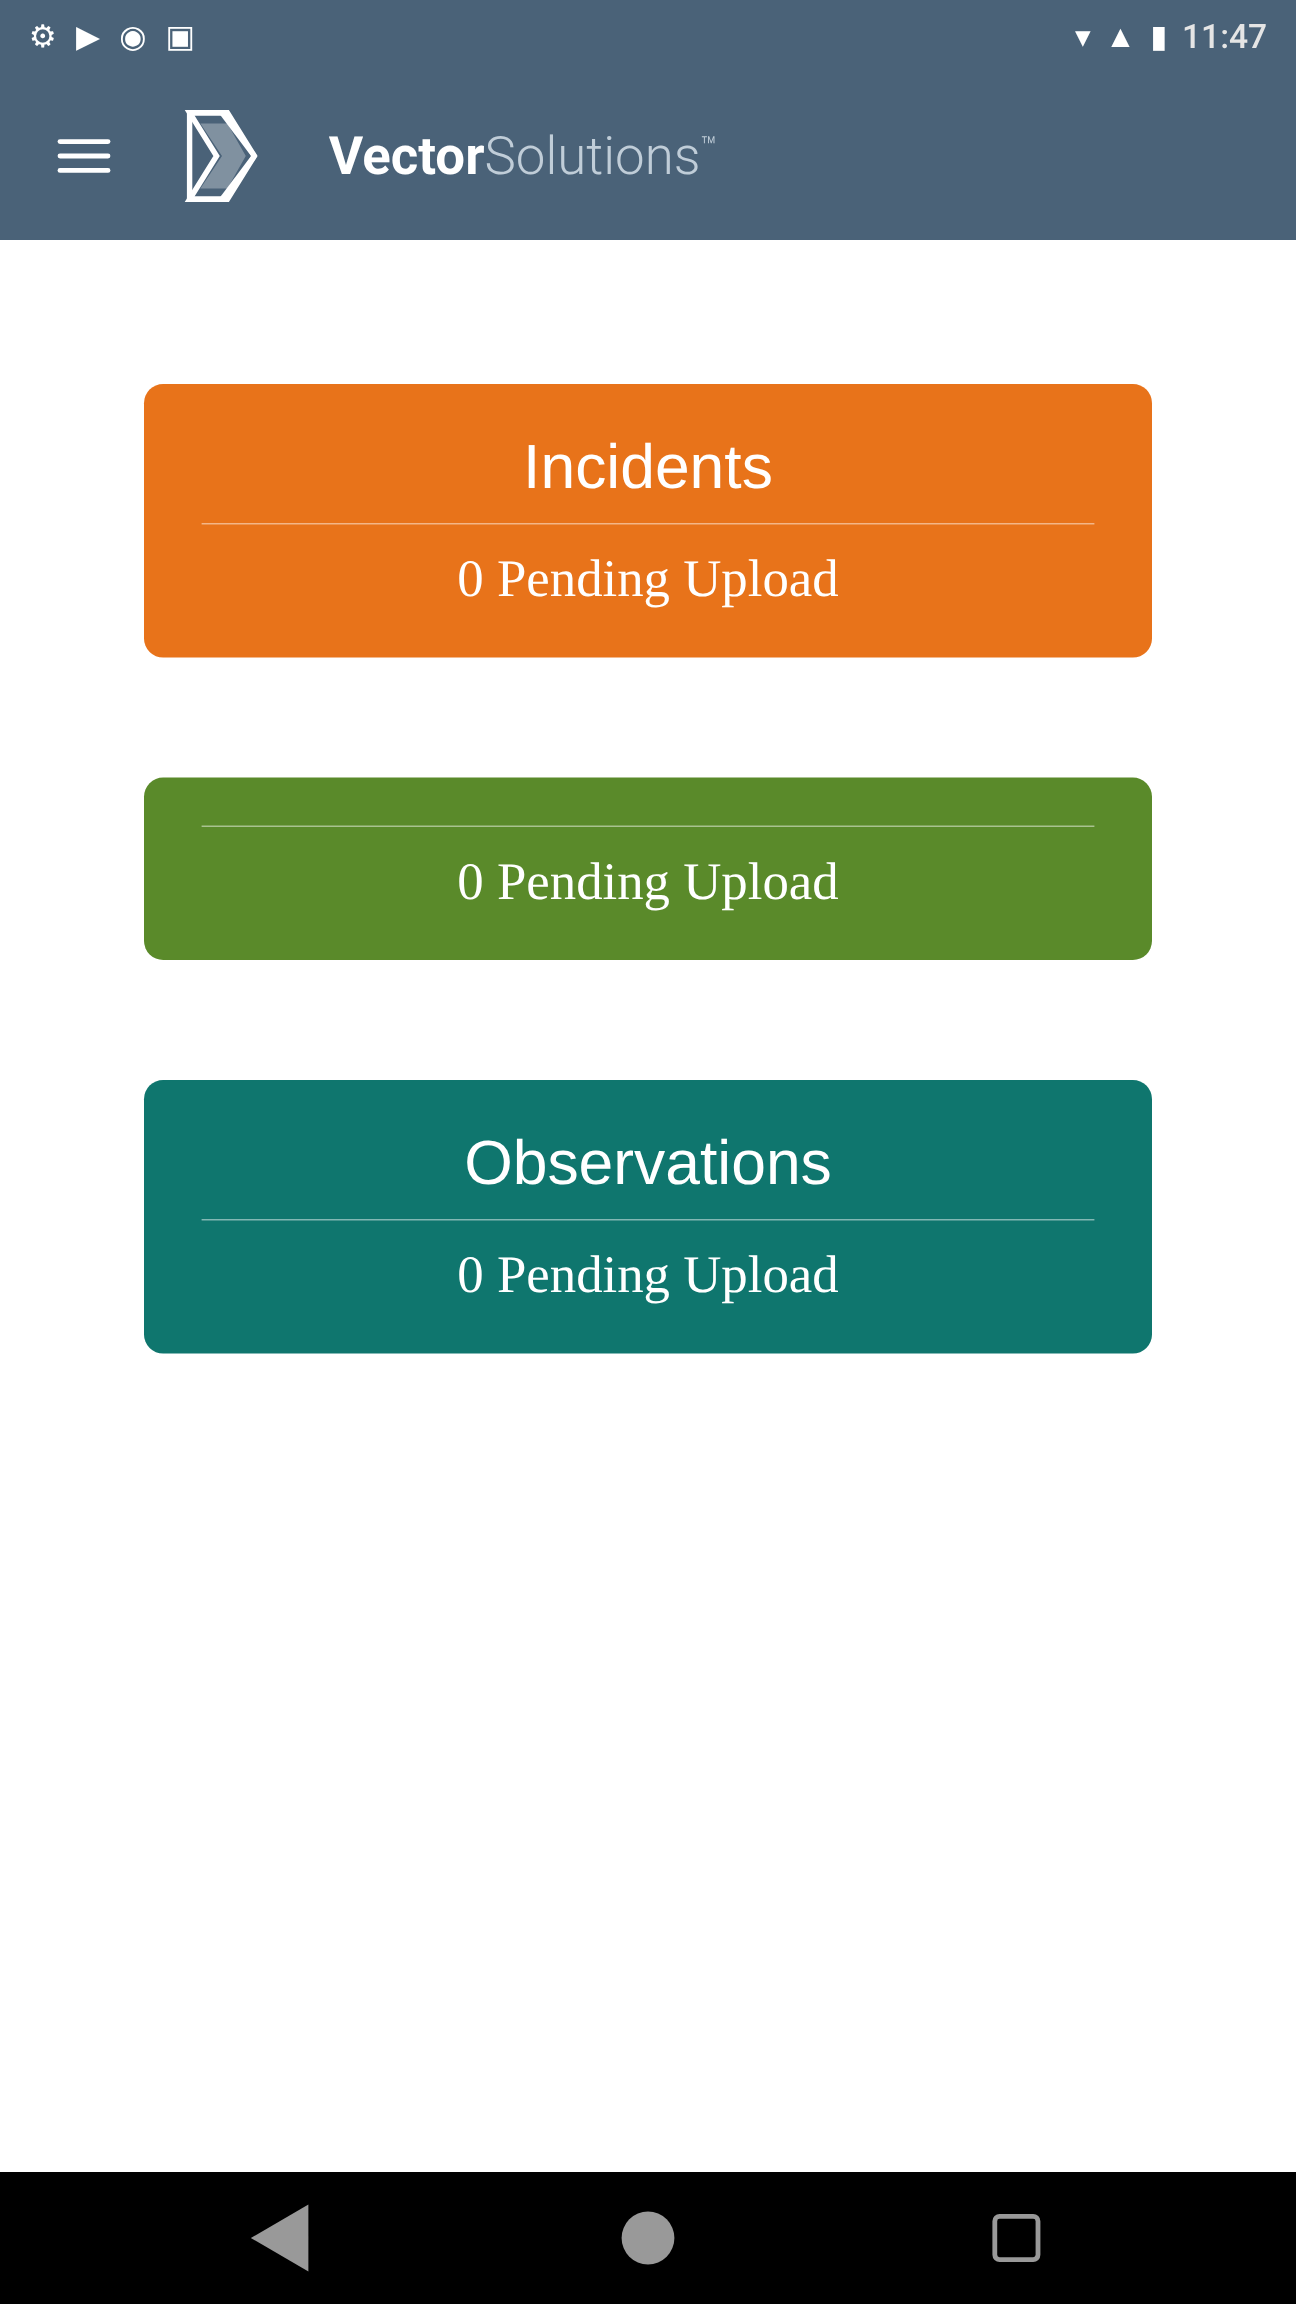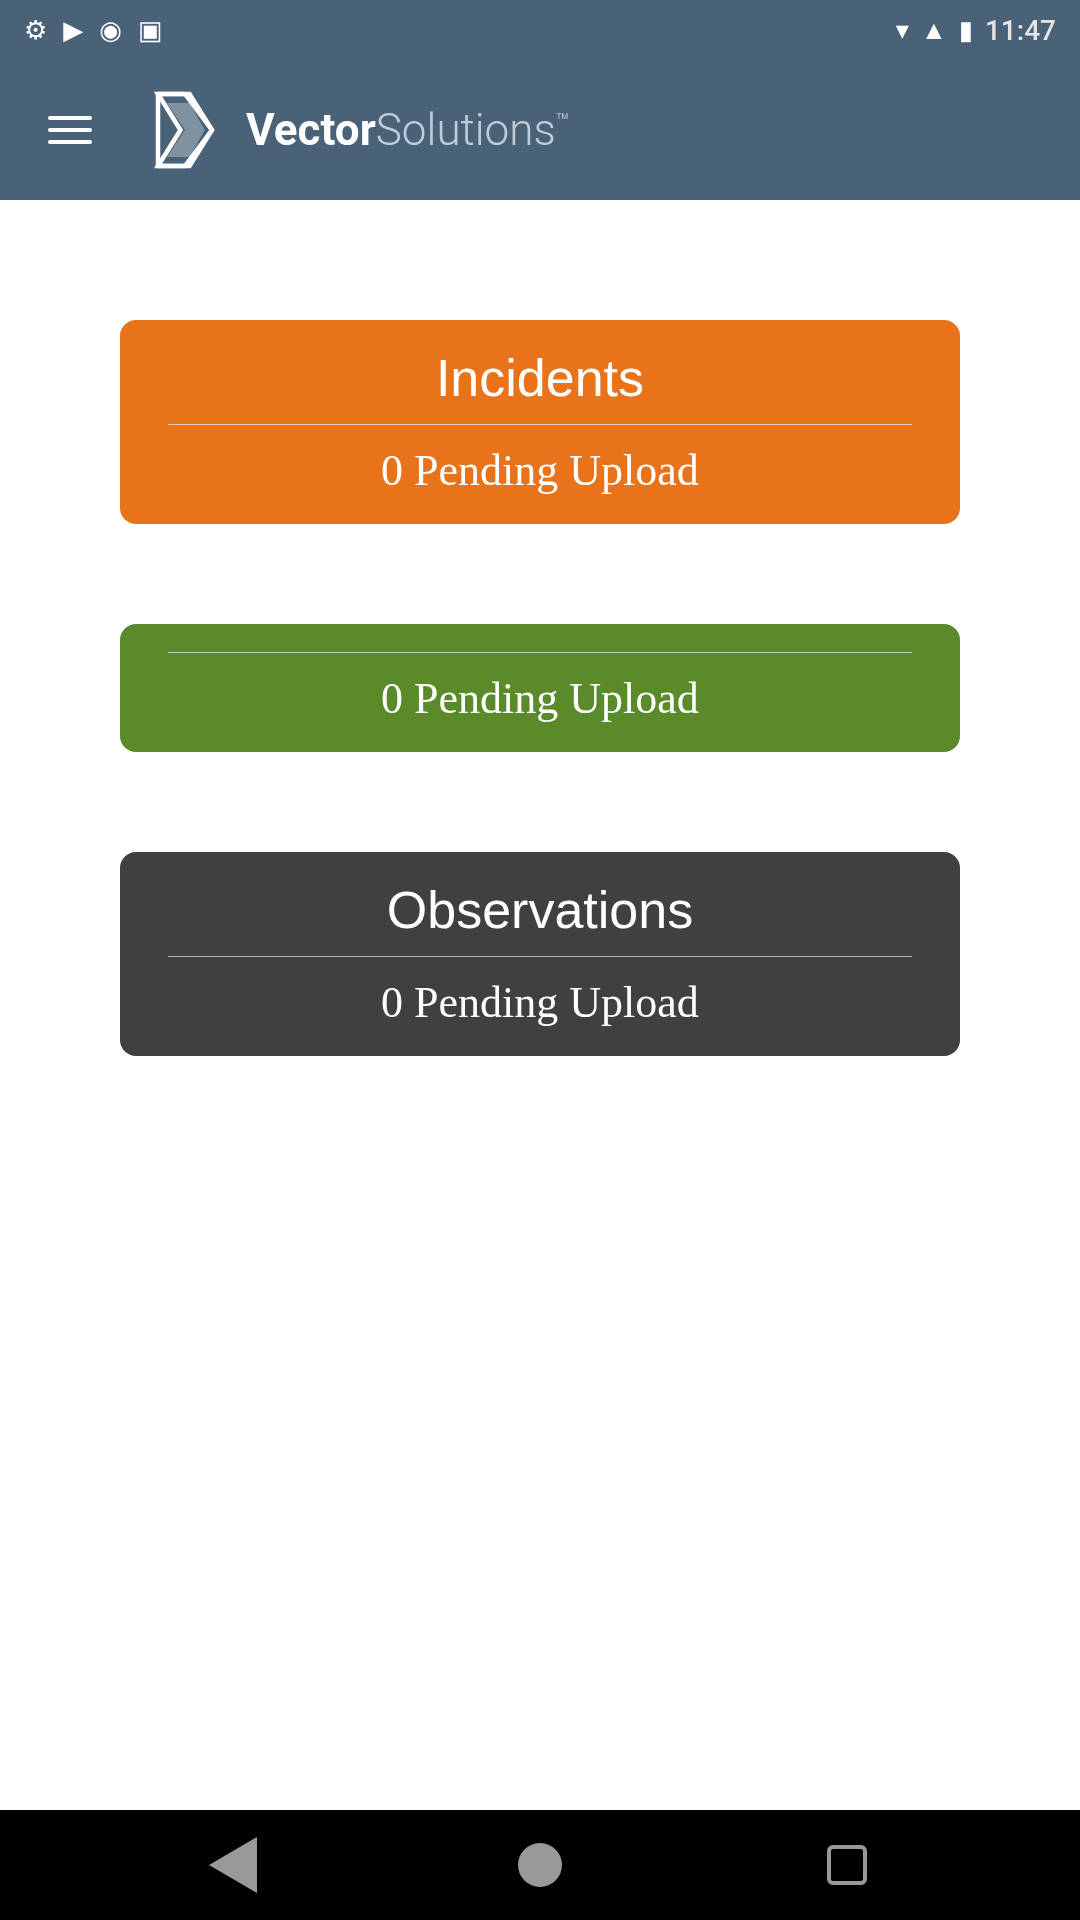--- a/index.html
+++ b/index.html
@@ -88,20 +88,21 @@
     .logo-text {
       display: flex;
       align-items: baseline;
       gap: 0;
     }
 
     .logo-bold {
       color: #ffffff;
       font-size: 44px;
       font-weight: 700;
+      margin-left: 28px;
     }
 
     .logo-thin {
       color: #c0cdd8;
       font-size: 44px;
       font-weight: 300;
       text-align: center;
     }
 
     .logo-tm {
@@ -119,21 +120,21 @@
       flex-direction: column;
       align-items: center;
       padding: 120px 120px 0;
       gap: 0;
     }
 
     
     .card-button {
       width: 100%;
       border-radius: 16px;
-      padding: 28px 48px;
+      padding: 40px 48px;
       display: flex;
       flex-direction: column;
       align-items: center;
       cursor: pointer;
       border: none;
       outline: none;
       margin-bottom: 100px;
     }
 
     .card-button .card-title {
@@ -159,21 +160,21 @@
 
     .incidents-card {
       background: #e8731a;
     }
 
     .inspections-card {
       background: #5a8a2a;
     }
 
     .observations-card {
-      background: #404040;
+      background: #0f766e;
     }
 
     
     .bottom-nav {
       width: 100%;
       height: 110px;
       background: #000000;
       display: flex;
       align-items: center;
       justify-content: space-around;

